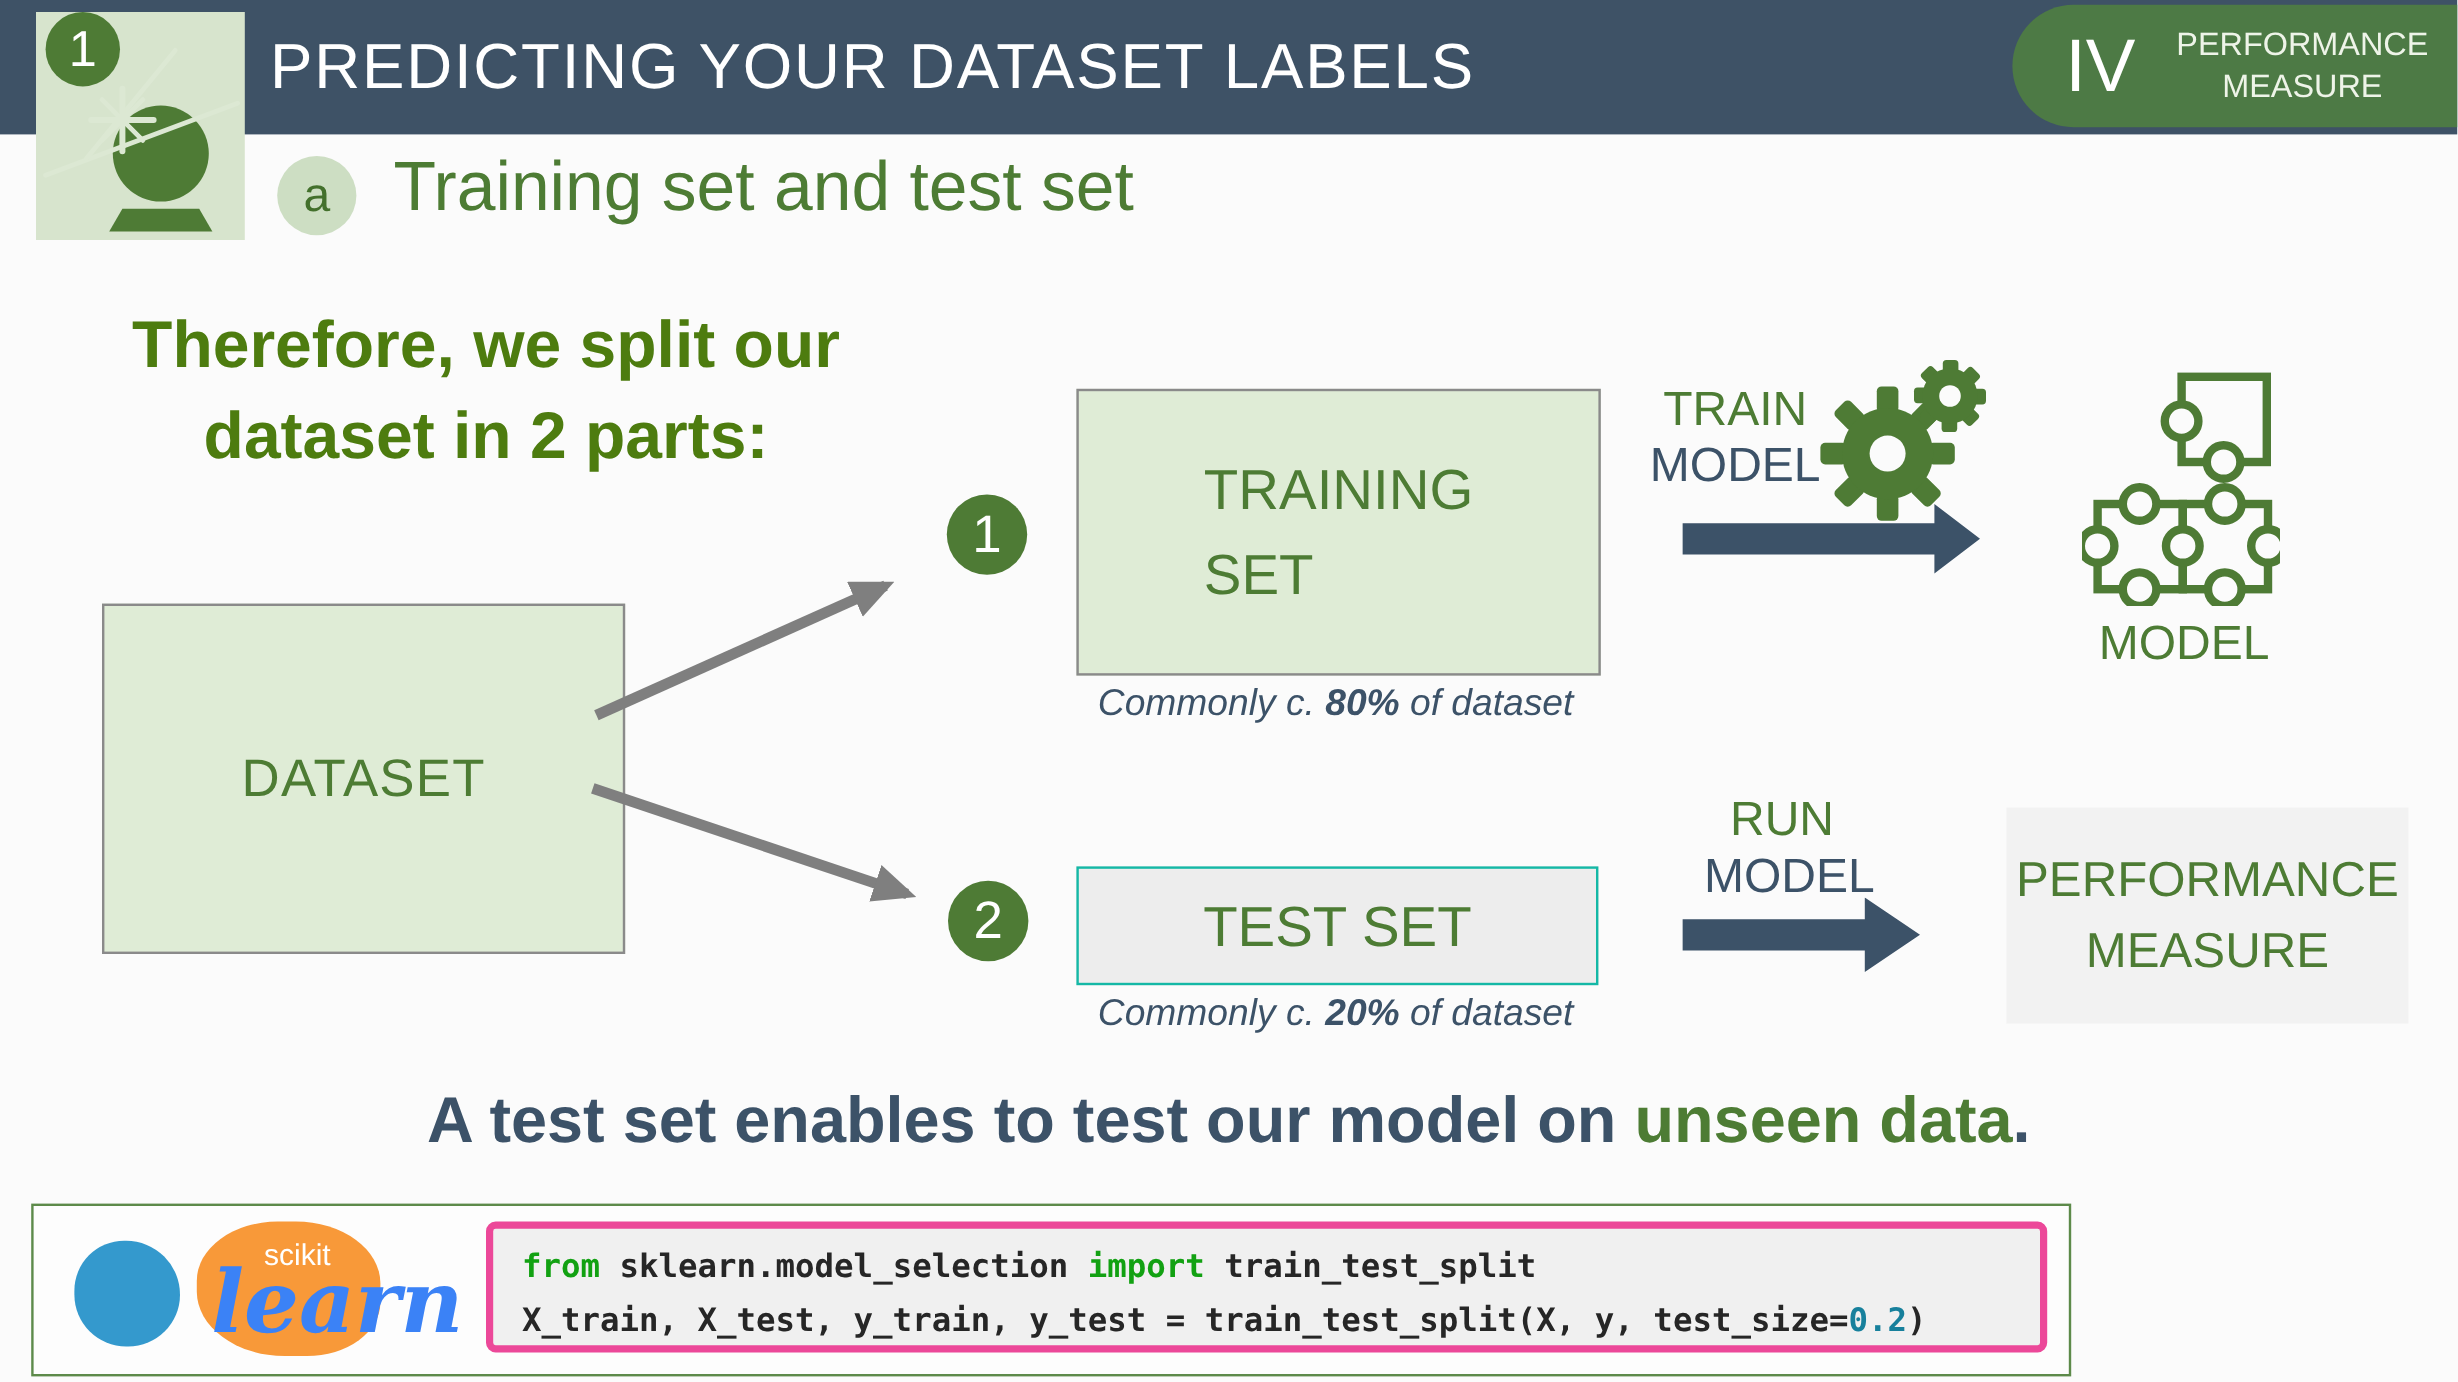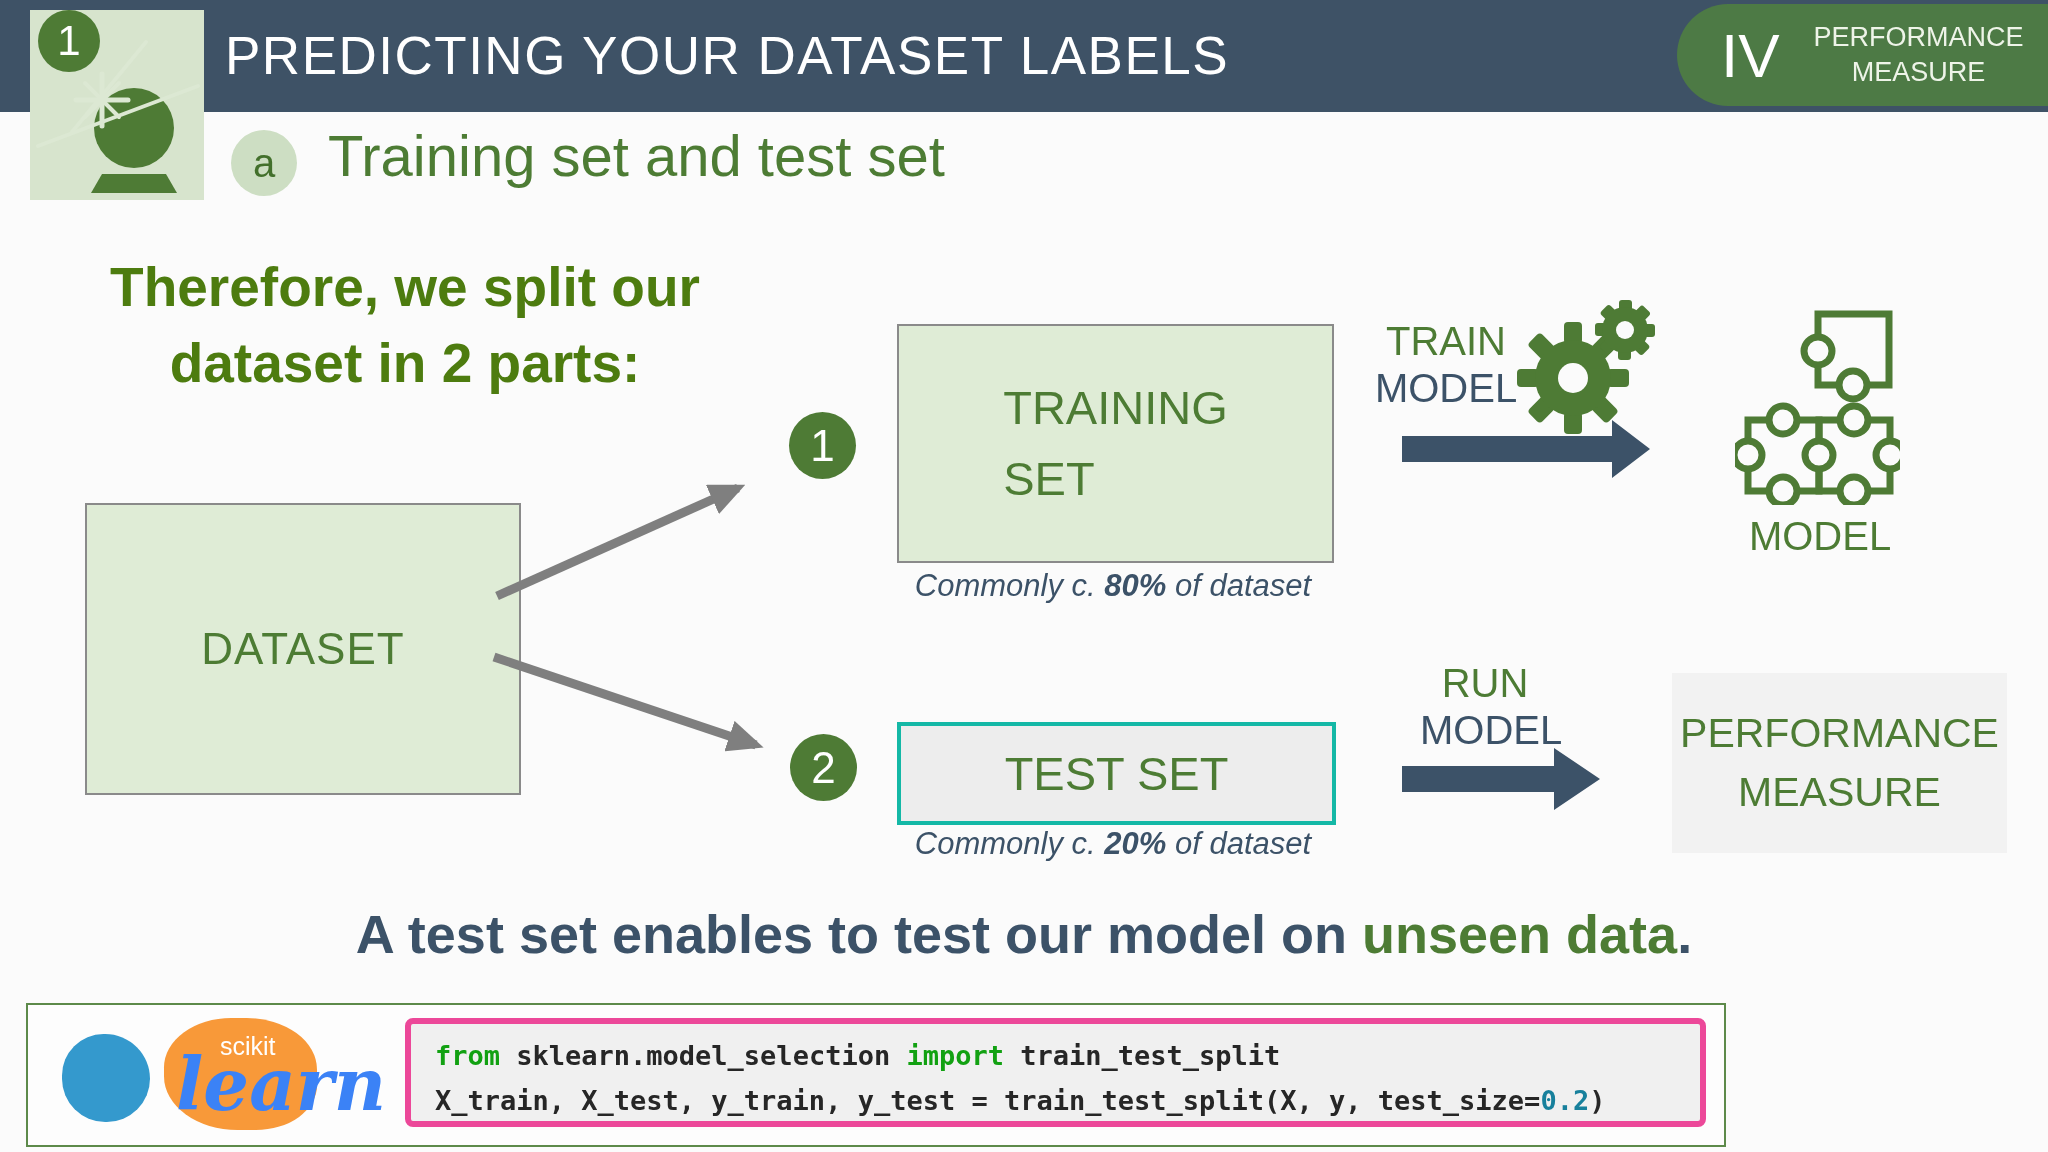--- a/index.html
+++ b/index.html
@@ -31,21 +31,21 @@
   .intro{left:40px;top:250px;width:730px;text-align:center;font-size:55px;font-weight:600;
          color:#4d7c0f;line-height:1.38;}
 
   
   .green-box{background:#dfecd6;border:2px solid #8a8a8a;display:flex;
              align-items:center;justify-content:center;color:#4d7c34;}
   .dataset-box{left:40px;top:503px;width:432px;height:288px;font-size:44px;letter-spacing:1px;margin-left:45px;}
   .training-box{left:897px;top:324px;width:433px;height:235px;font-size:47px;
                 text-align:left;line-height:1.5;}
   .test-box{left:897px;top:722px;width:431px;height:95px;background:#ededed;
-            border:4px solid #14b8a6;display:flex;align-items:center;justify-content:center;
+            border:2px solid #14b8a6;display:flex;align-items:center;justify-content:center;
             color:#4d7c34;font-size:47px;}
   .note{width:440px;text-align:center;font-style:italic;font-size:31px;color:#3c5268;}
   .note b{font-weight:700;}
   .note-train{left:893px;top:568px;}
   .note-test{left:893px;top:826px;}
   .circle-1{left:789px;top:412px;width:67px;height:67px;font-size:44px;}
   .circle-2{left:790px;top:734px;width:67px;height:67px;font-size:44px;}
 
   
   .step{text-align:center;font-size:40px;font-weight:400;line-height:1.18;}

